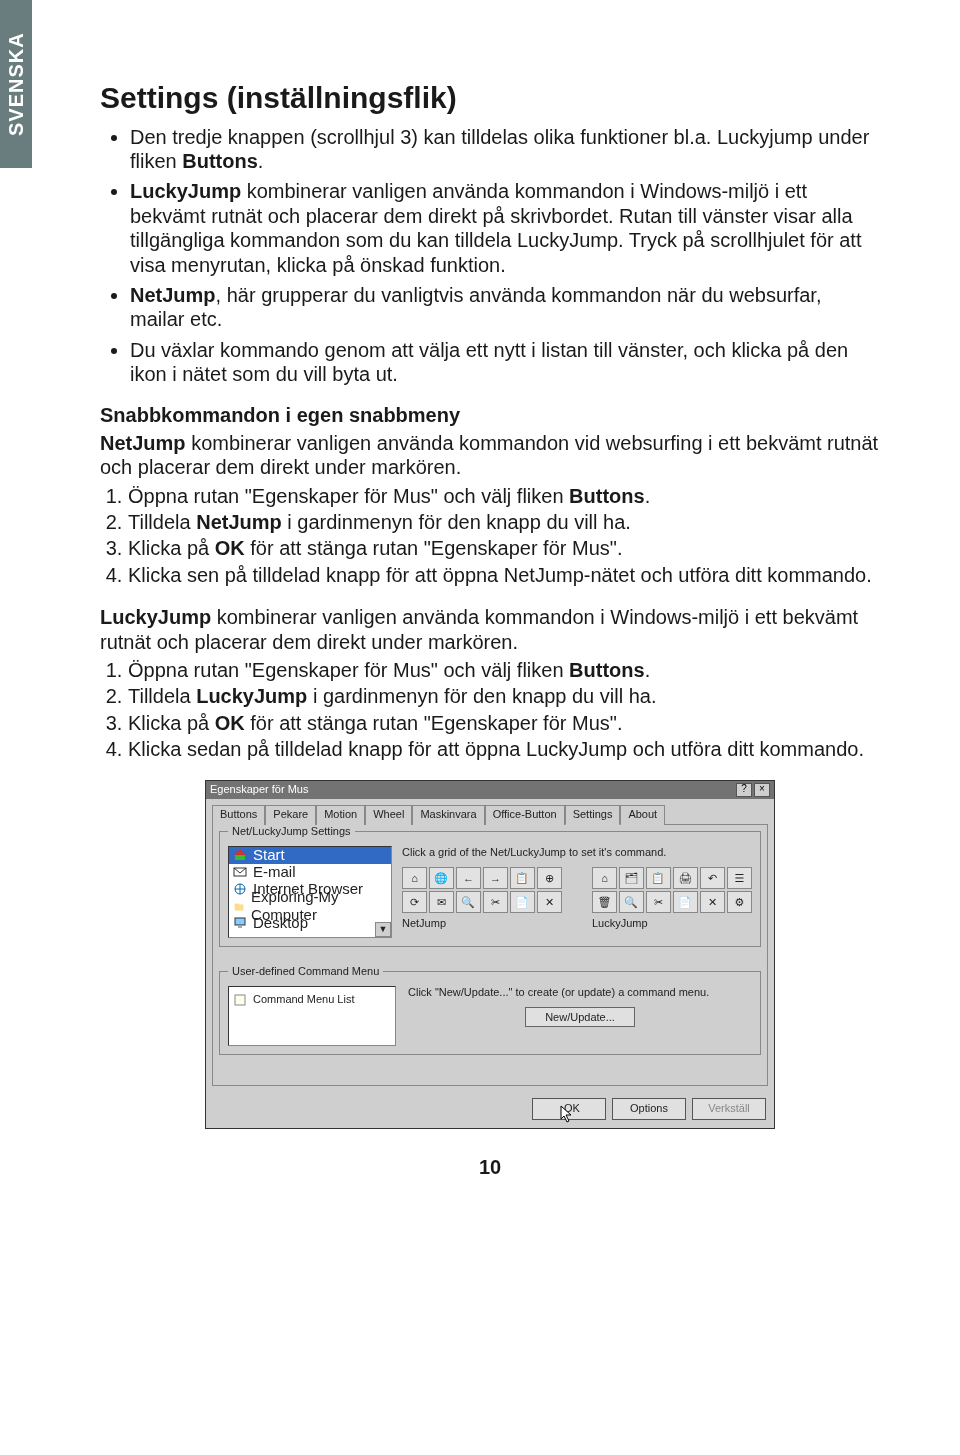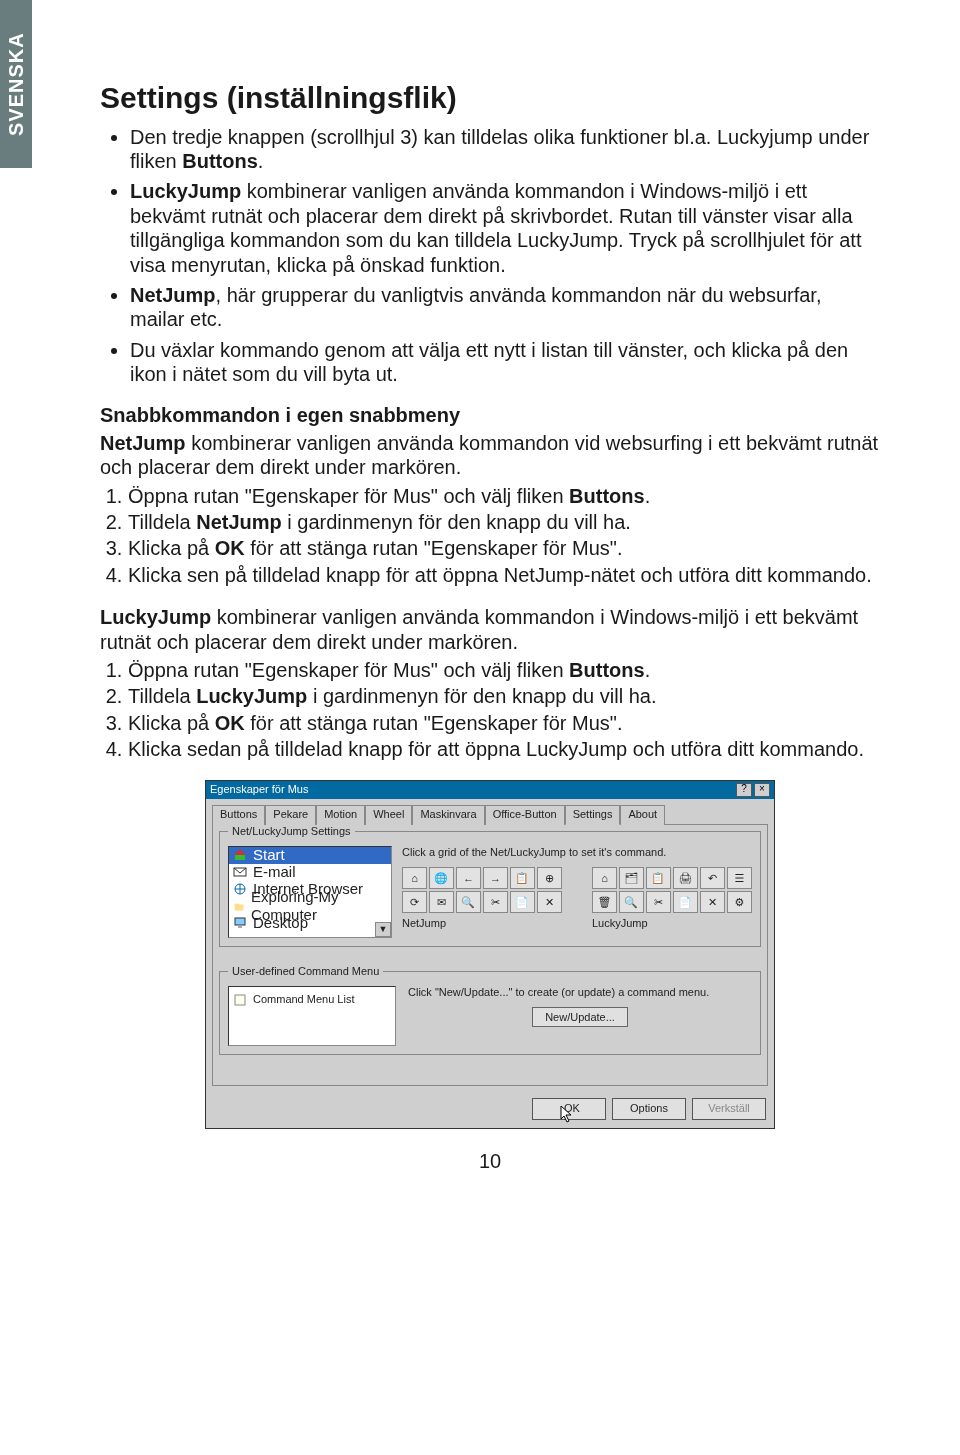--- a/index.html
+++ b/index.html
@@ -44,34 +44,34 @@
     margin: 0 0 16px 0;
     padding-left: 30px;
   }
   ul.bullets li { margin-bottom: 6px; }
   .sub1 { margin: 14px 0 4px 0; font-size: 20px; }
   .sub1 b { font-weight: bold; }
   .para { margin: 2px 0 4px 0; }
   ol.steps { margin: 2px 0 18px 0; padding-left: 28px; }
   ol.steps li { margin-bottom: 2px; }
   .blockpara { margin-top: 14px; margin-bottom: 4px; }
-  .pgnum { text-align: center; margin-top: 20px; font-weight: normal; }
+  .pgnum { text-align: center; margin-top: 26px; font-weight: bold; }
 
   
   .dialog {
     width: 570px;
     margin: 18px auto 0 auto;
     background: #cfcfcf;
     border: 1px solid #333;
     font-family: Tahoma, Arial, sans-serif;
     font-size: 11px;
     color: #222;
   }
   .titlebar {
-    background: #0369a1;
+    background: #737373;
     color: #fff;
     height: 18px;
     padding: 1px 4px;
     display: flex;
     align-items: center;
     font-size: 11px;
   }
   .titlebar .t-title { flex: 1; }
   .titlebar .tbtn {
     width: 16px; height: 14px;
@@ -166,21 +166,21 @@
   }
   .gridcap { text-align: left; font-size: 11px; margin-top: 4px; }
   .udef-row { display: flex; gap: 12px; align-items: flex-start; }
   .udef-list {
     width: 168px; height: 60px; background: #fff; border: 1px inset #888;
     font-size: 11px; padding: 6px 4px;
     display: flex; align-items: flex-start; gap:6px;
   }
   .newbtn {
     margin: 8px auto 0 auto;
-    width: 96px; height: 20px;
+    width: 110px; height: 20px;
     border: 1px solid #666; background: #e0e0e0;
     font-size: 11px;
     display:flex; align-items:center; justify-content:center;
   }
   .opts-row { display:flex; align-items:center; gap: 60px; padding: 4px 6px; }
   .chk { width:12px; height:12px; border:1px solid #555; background:#fff; display:inline-block; margin-right:6px; vertical-align:middle; }
   .footer-btns {
     display:flex; justify-content:flex-end; gap:6px;
     padding: 6px 8px 8px 8px;
   }

